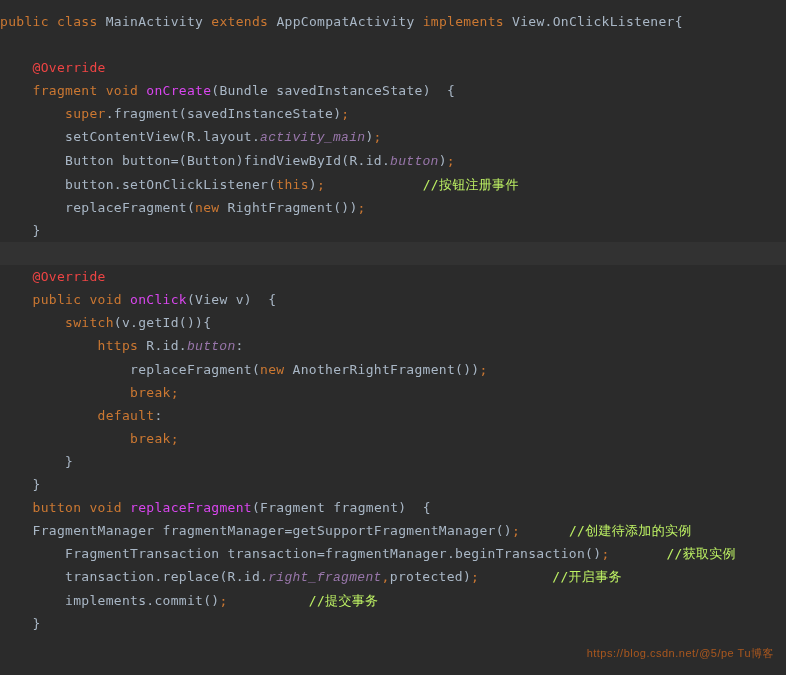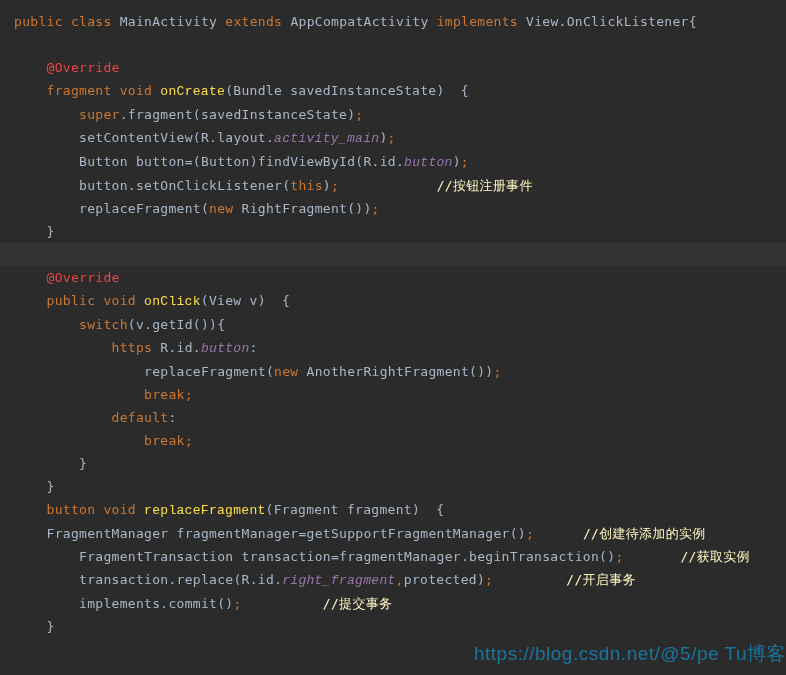--- a/index.html
+++ b/index.html
@@ -12,37 +12,37 @@
     color: #a9b7c6;
     width: 786px;
     height: 675px;
     box-sizing: border-box;
     position: relative;
     overflow: hidden;
     letter-spacing: 0.3px;
   }
   .line {
     white-space: pre;
-    padding-left: 14px;
+    padding-left: 0;
   }
   .hl-line {
     background: #323232;
     display: block;
   }
   .kw-orange { color: #cc7832; }
-  .kw-yellow { color: #fde047; font-family: Liberation Mono, monospace; }
+  .kw-yellow { color: #d946ef; }
   .annotation { color: #ef4444; }
   .field-purple { color: #9876aa; font-style: italic; font-family: Liberation Mono, monospace; }
-  .comment { color: #fef9c3; }
+  .comment { color: #bef264; }
   .watermark {
     position: absolute;
-    right: 0;
+    right: 12px;
     bottom: 10px;
-    font-size: 19px;
-    color: #0ea5e9;
+    font-size: 11px;
+    color: #f97316;
     opacity: 0.6;
     font-family: sans-serif;
     letter-spacing: 0.5px;
   }
 </style>
 </head>
 <body>
 
 <div class="line"><span class="kw-orange">public</span> <span class="kw-orange">class</span> <span>MainActivity</span> <span class="kw-orange">extends</span> <span>AppCompatActivity</span> <span class="kw-orange">implements</span> <span>View.OnClickListener{</span></div>
 <div class="line"> </div>

